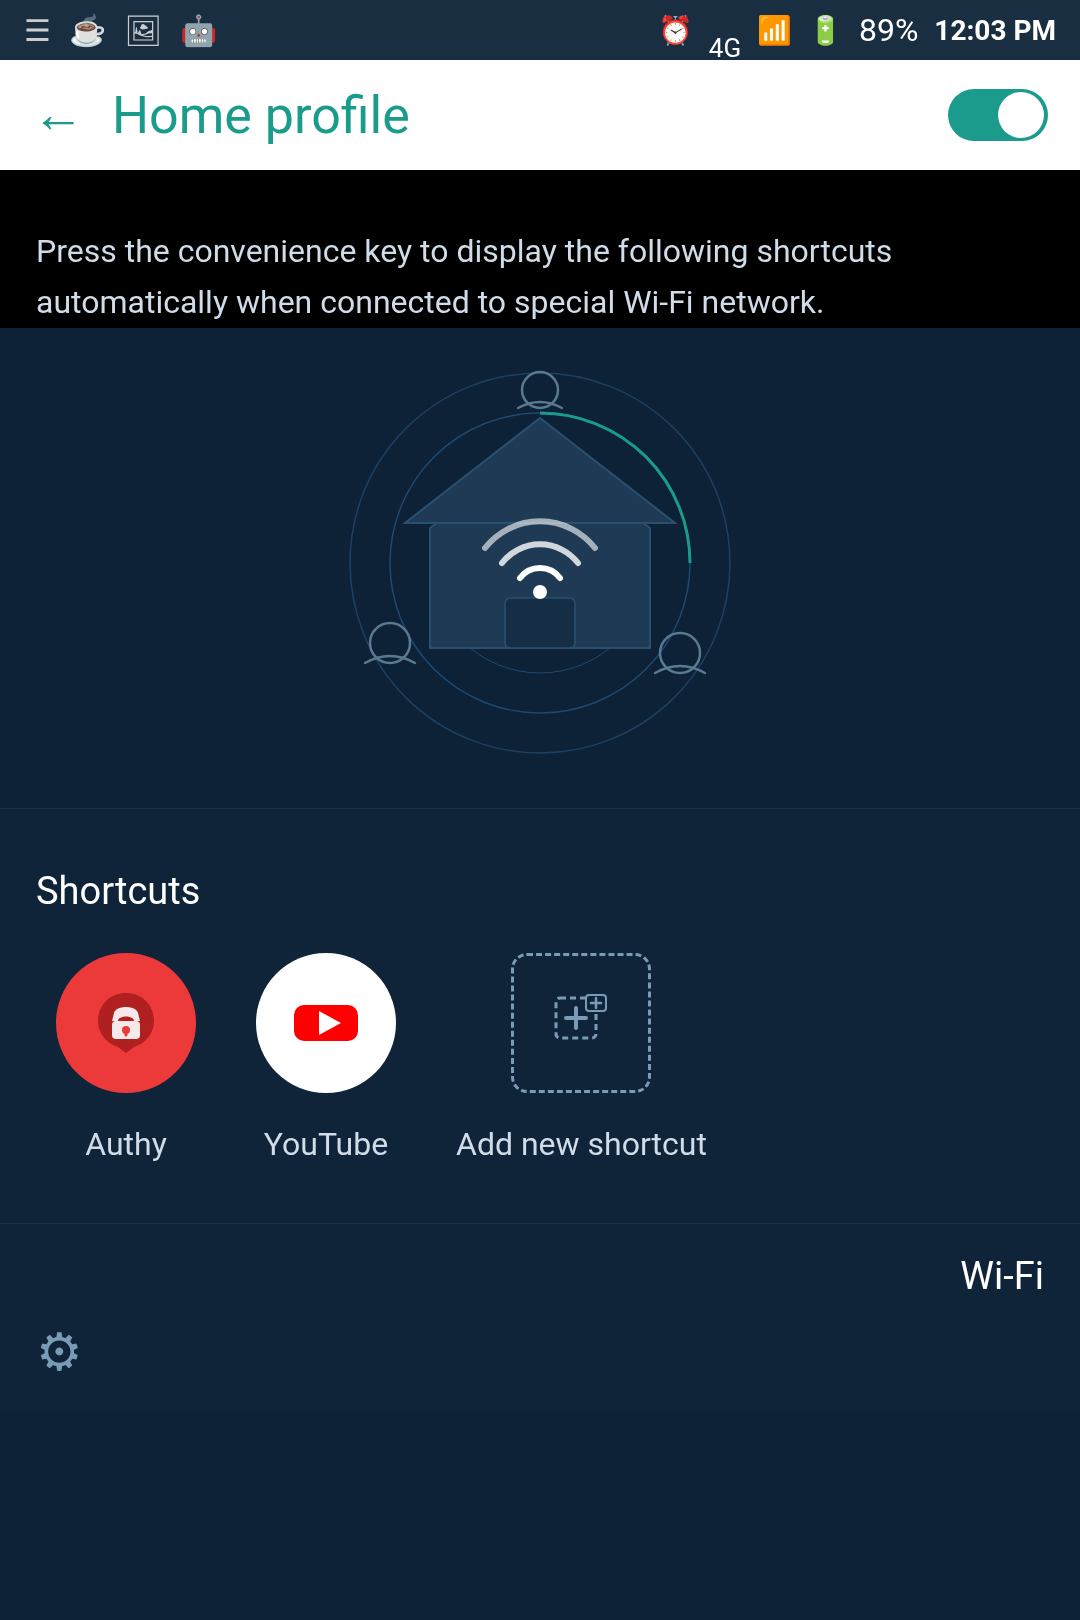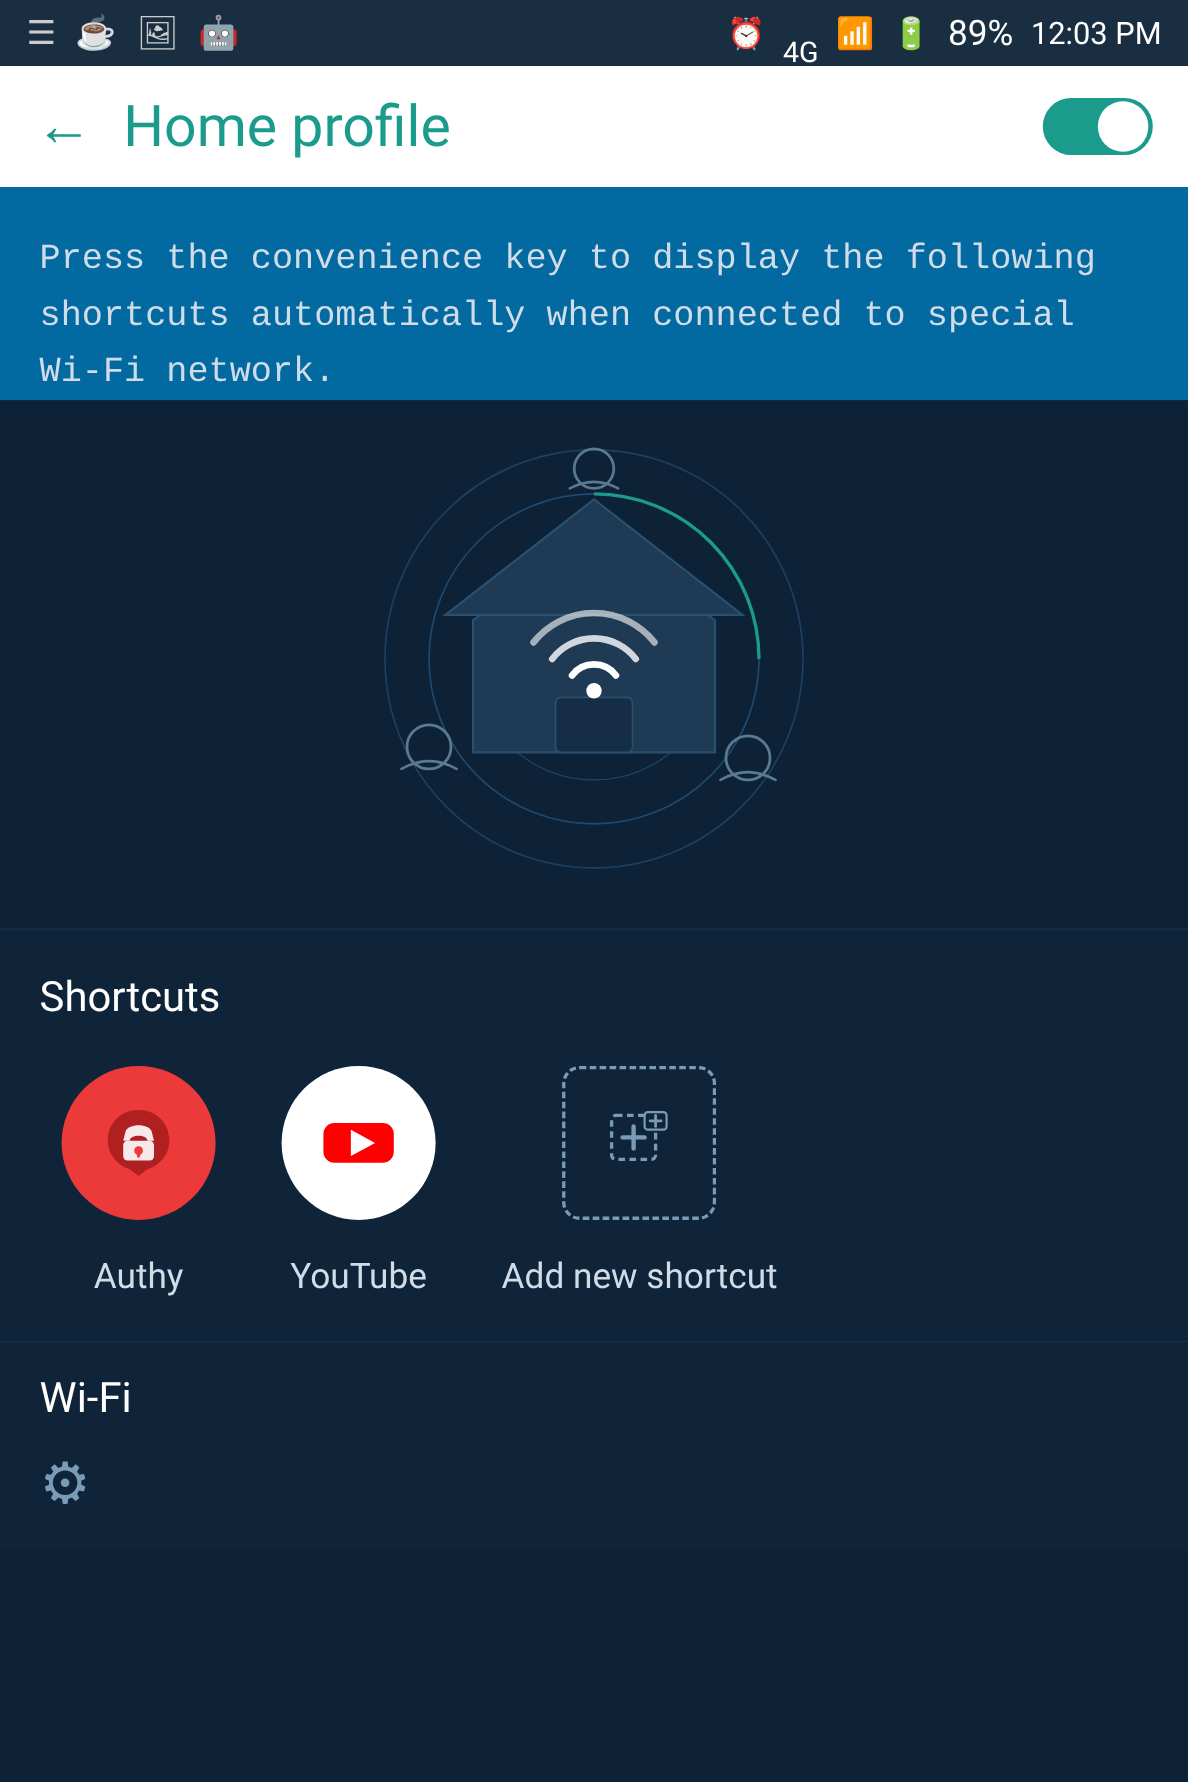--- a/index.html
+++ b/index.html
@@ -76,44 +76,43 @@
       height: 46px;
       background: #ffffff;
       border-radius: 50%;
       position: absolute;
       top: 3px;
       right: 4px;
     }
 
     
     .description-section {
-      background: #0369a1;
-      padding: 40px 36px 0 36px;
-      font-family: Liberation Mono, monospace;
+      background: #000000;
+      padding: 56px 36px 0 36px;
     }
     .description-text {
       color: #d0dce8;
       font-size: 32px;
       line-height: 1.6;
     }
 
     
     .illustration-section {
       background: #0d2137;
       display: flex;
       justify-content: center;
       align-items: center;
       padding: 30px 0 40px 0;
       height: 480px;
     }
 
     
     .shortcuts-section {
       background: #0f2438;
-      padding: 40px 36px;
+      padding: 60px 36px;
       border-top: 1px solid #1a3250;
     }
     .section-title {
       color: #ffffff;
       font-size: 38px;
       font-weight: 400;
       margin-bottom: 40px;
     }
     .shortcuts-row {
       display: flex;
@@ -152,20 +151,21 @@
       width: 140px;
       height: 140px;
       border-radius: 16px;
     }
 
     
     .wifi-section {
       background: #0f2438;
       padding: 30px 36px;
       border-top: 1px solid #1a3250;
+      text-align: right;
     }
     .wifi-title {
       color: #ffffff;
       font-size: 38px;
       font-weight: 400;
       margin-bottom: 24px;
     }
     .wifi-row {
       display: flex;
       align-items: center;
@@ -197,21 +197,21 @@
     <span class="status-icon">☕</span>
     <span class="status-icon">🖼</span>
     <span class="status-icon">🤖</span>
   </div>
   <div class="status-right">
     <span>⏰</span>
     <span style="font-size:26px;margin-top:36px;">4G</span>
     <span>📶</span>
     <span>🔋</span>
     <span style="font-size:32px;">89%</span>
-    <span style="font-size:28px; font-weight:400;">12:03 PM</span>
+    <span style="font-size:28px; font-weight:700;">12:03 PM</span>
   </div>
 </div>
 
 <div class="header">
   <div class="header-left">
     <span class="back-arrow">←</span>
     <span class="header-title">Home profile</span>
   </div>
   <div class="toggle-container">
     <div class="toggle-knob"></div>

